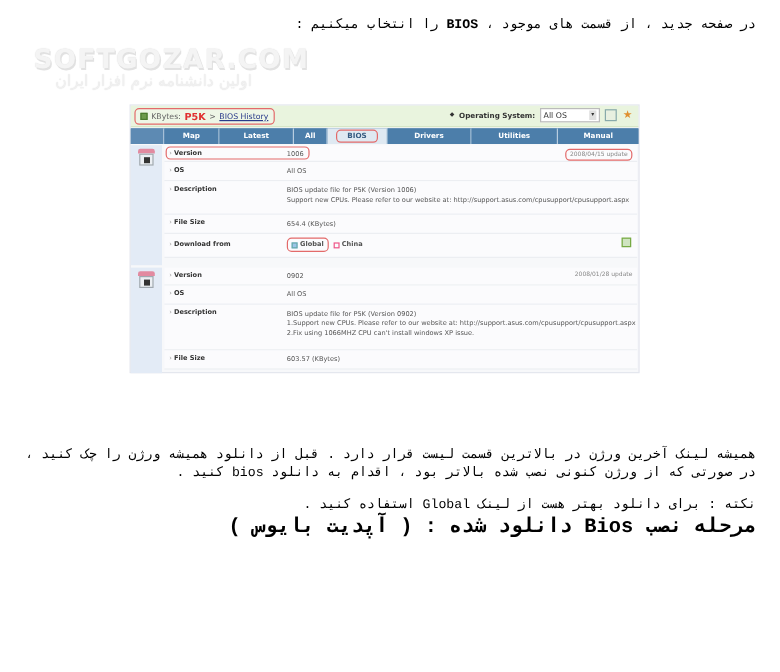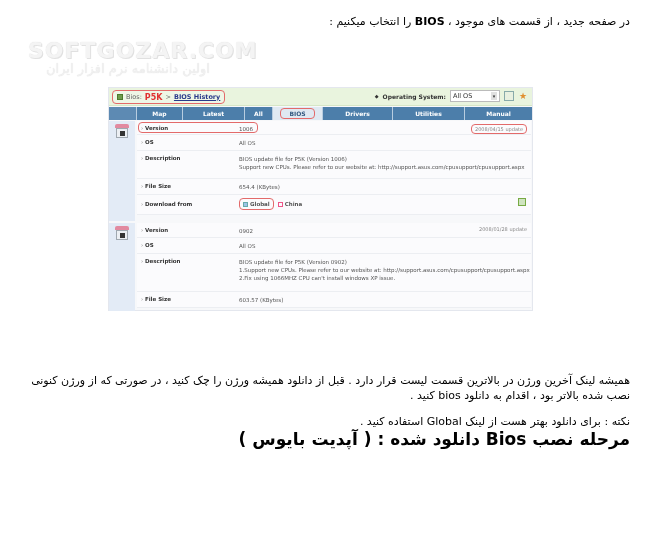--- a/index.html
+++ b/index.html
@@ -1,19 +1,19 @@
 <!DOCTYPE html>
 <html><head>
 <meta charset="utf-8">
 <style>
   * { box-sizing: border-box; margin: 0; padding: 0; }
   html, body { width: 650px; height: 560px; background: #ffffff; overflow: hidden; }
   body { position: relative; font-family: "DejaVu Sans", sans-serif; color: #000; }
 
-  .rtl { direction: rtl; text-align: right; unicode-bidi: plaintext; }
+  .rtl { direction: rtl; text-align: right; unicode-bidi: plaintext; font-family: Liberation Mono, monospace; }
   .para { position: absolute; right: 20px; font-size: 11px; line-height: 15px; }
   .para b { font-weight: bold; }
 
   #p1 { top: 14px; width: 500px; }
   #p2 { top: 373px; left: 20px; width: 610px; }
   #p3 { top: 414px; width: 500px; }
   #p4 { top: 432px; width: 500px; font-weight: bold; font-size: 17px; }
   #p5 { top: 515px; width: 520px; }
 
   
@@ -22,21 +22,21 @@
               color: #f4f4f4; text-shadow: 0 0 1px #d8d8d8, 1px 1px 0 #e2e2e2; }
   .wm-sub { direction: rtl; font-size: 13px; color: #f0f0f0; text-shadow: 0 0 1px #dcdcdc; margin-top: -2px; }
 
   
   .shot { position: absolute; left: 108px; top: 87px; width: 425px; height: 224px; background: #f7f8fa; border: 1px solid #e4e7ee; }
   .topbar { position: absolute; left: 0; top: 0; width: 423px; height: 18px; background: #e9f4de; border-bottom: 1px solid #d6e6c6; }
   .crumb { position: absolute; left: 3px; top: 2px; height: 14px; padding: 0 4px; border: 1.5px solid #e36a6a; border-radius: 4px;
            font-size: 6.5px; line-height: 11px; color: #666; display: flex; align-items: center; gap: 3px; background: #eef6e6; }
   .crumb .mi { width: 6px; height: 6px; background: #6d9b4b; border: 1px solid #4b7a2d; }
   .crumb .model-name { color: #e03030; font-weight: bold; font-size: 8px; }
-  .crumb .link { color: #2a3a8a; font-weight: bold; text-decoration: underline; }
+  .crumb .link { color: #2a3a8a; font-weight: normal; text-decoration: underline; }
 
   .os { position: absolute; right: 4px; top: 2px; display: flex; align-items: center; gap: 4px; font-size: 6px; color: #333; }
   .os .lbl { font-weight: bold; }
   .os select, .os .sel { width: 50px; height: 12px; font-size: 6.5px; border: 1px solid #bbb; background: #fff; color: #333; display: flex; align-items: center; justify-content: space-between; padding: 0 2px; }
   .os .arrow { width: 6px; height: 8px; background: #e0e0e0; font-size: 5px; text-align: center; line-height: 8px; }
   .ico-sq { width: 10px; height: 10px; border: 1px solid #8aa; background: #e8f0e0; }
   .ico-star { width: 10px; height: 10px; color: #e09030; font-size: 9px; line-height: 10px; text-align: center; }
 
   .tabs { position: absolute; left: 0; top: 19px; width: 423px; height: 13px; display: flex; background: #4c7eaa; }
   .tab { height: 13px; color: #fff; font-size: 6px; font-weight: bold; display: flex; align-items: center; justify-content: center;
@@ -74,21 +74,21 @@
   <div class="wm-title">SOFTGOZAR.COM</div>
   <div class="wm-sub">اولین دانشنامه نرم افزار ایران</div>
 </div>
 
 <p id="p1" class="para rtl"><span>در صفحه جدید ، از قسمت های موجود ، </span><b>BIOS</b><span> را انتخاب میکنیم :</span></p>
 
 <div class="shot">
   <div class="topbar">
     <div class="crumb">
       <span class="mi"></span>
-      <span>Bios:</span>
+      <span>KBytes:</span>
       <span class="model-name">P5K</span>
       <span>&gt;</span>
       <span class="link">BIOS History</span>
     </div>
     <div class="os">
       <span style="color:#333;font-size:5px;">◆</span>
       <span class="lbl">Operating System:</span>
       <div class="sel">
         <span>All OS</span>
         <span class="arrow">▾</span>

